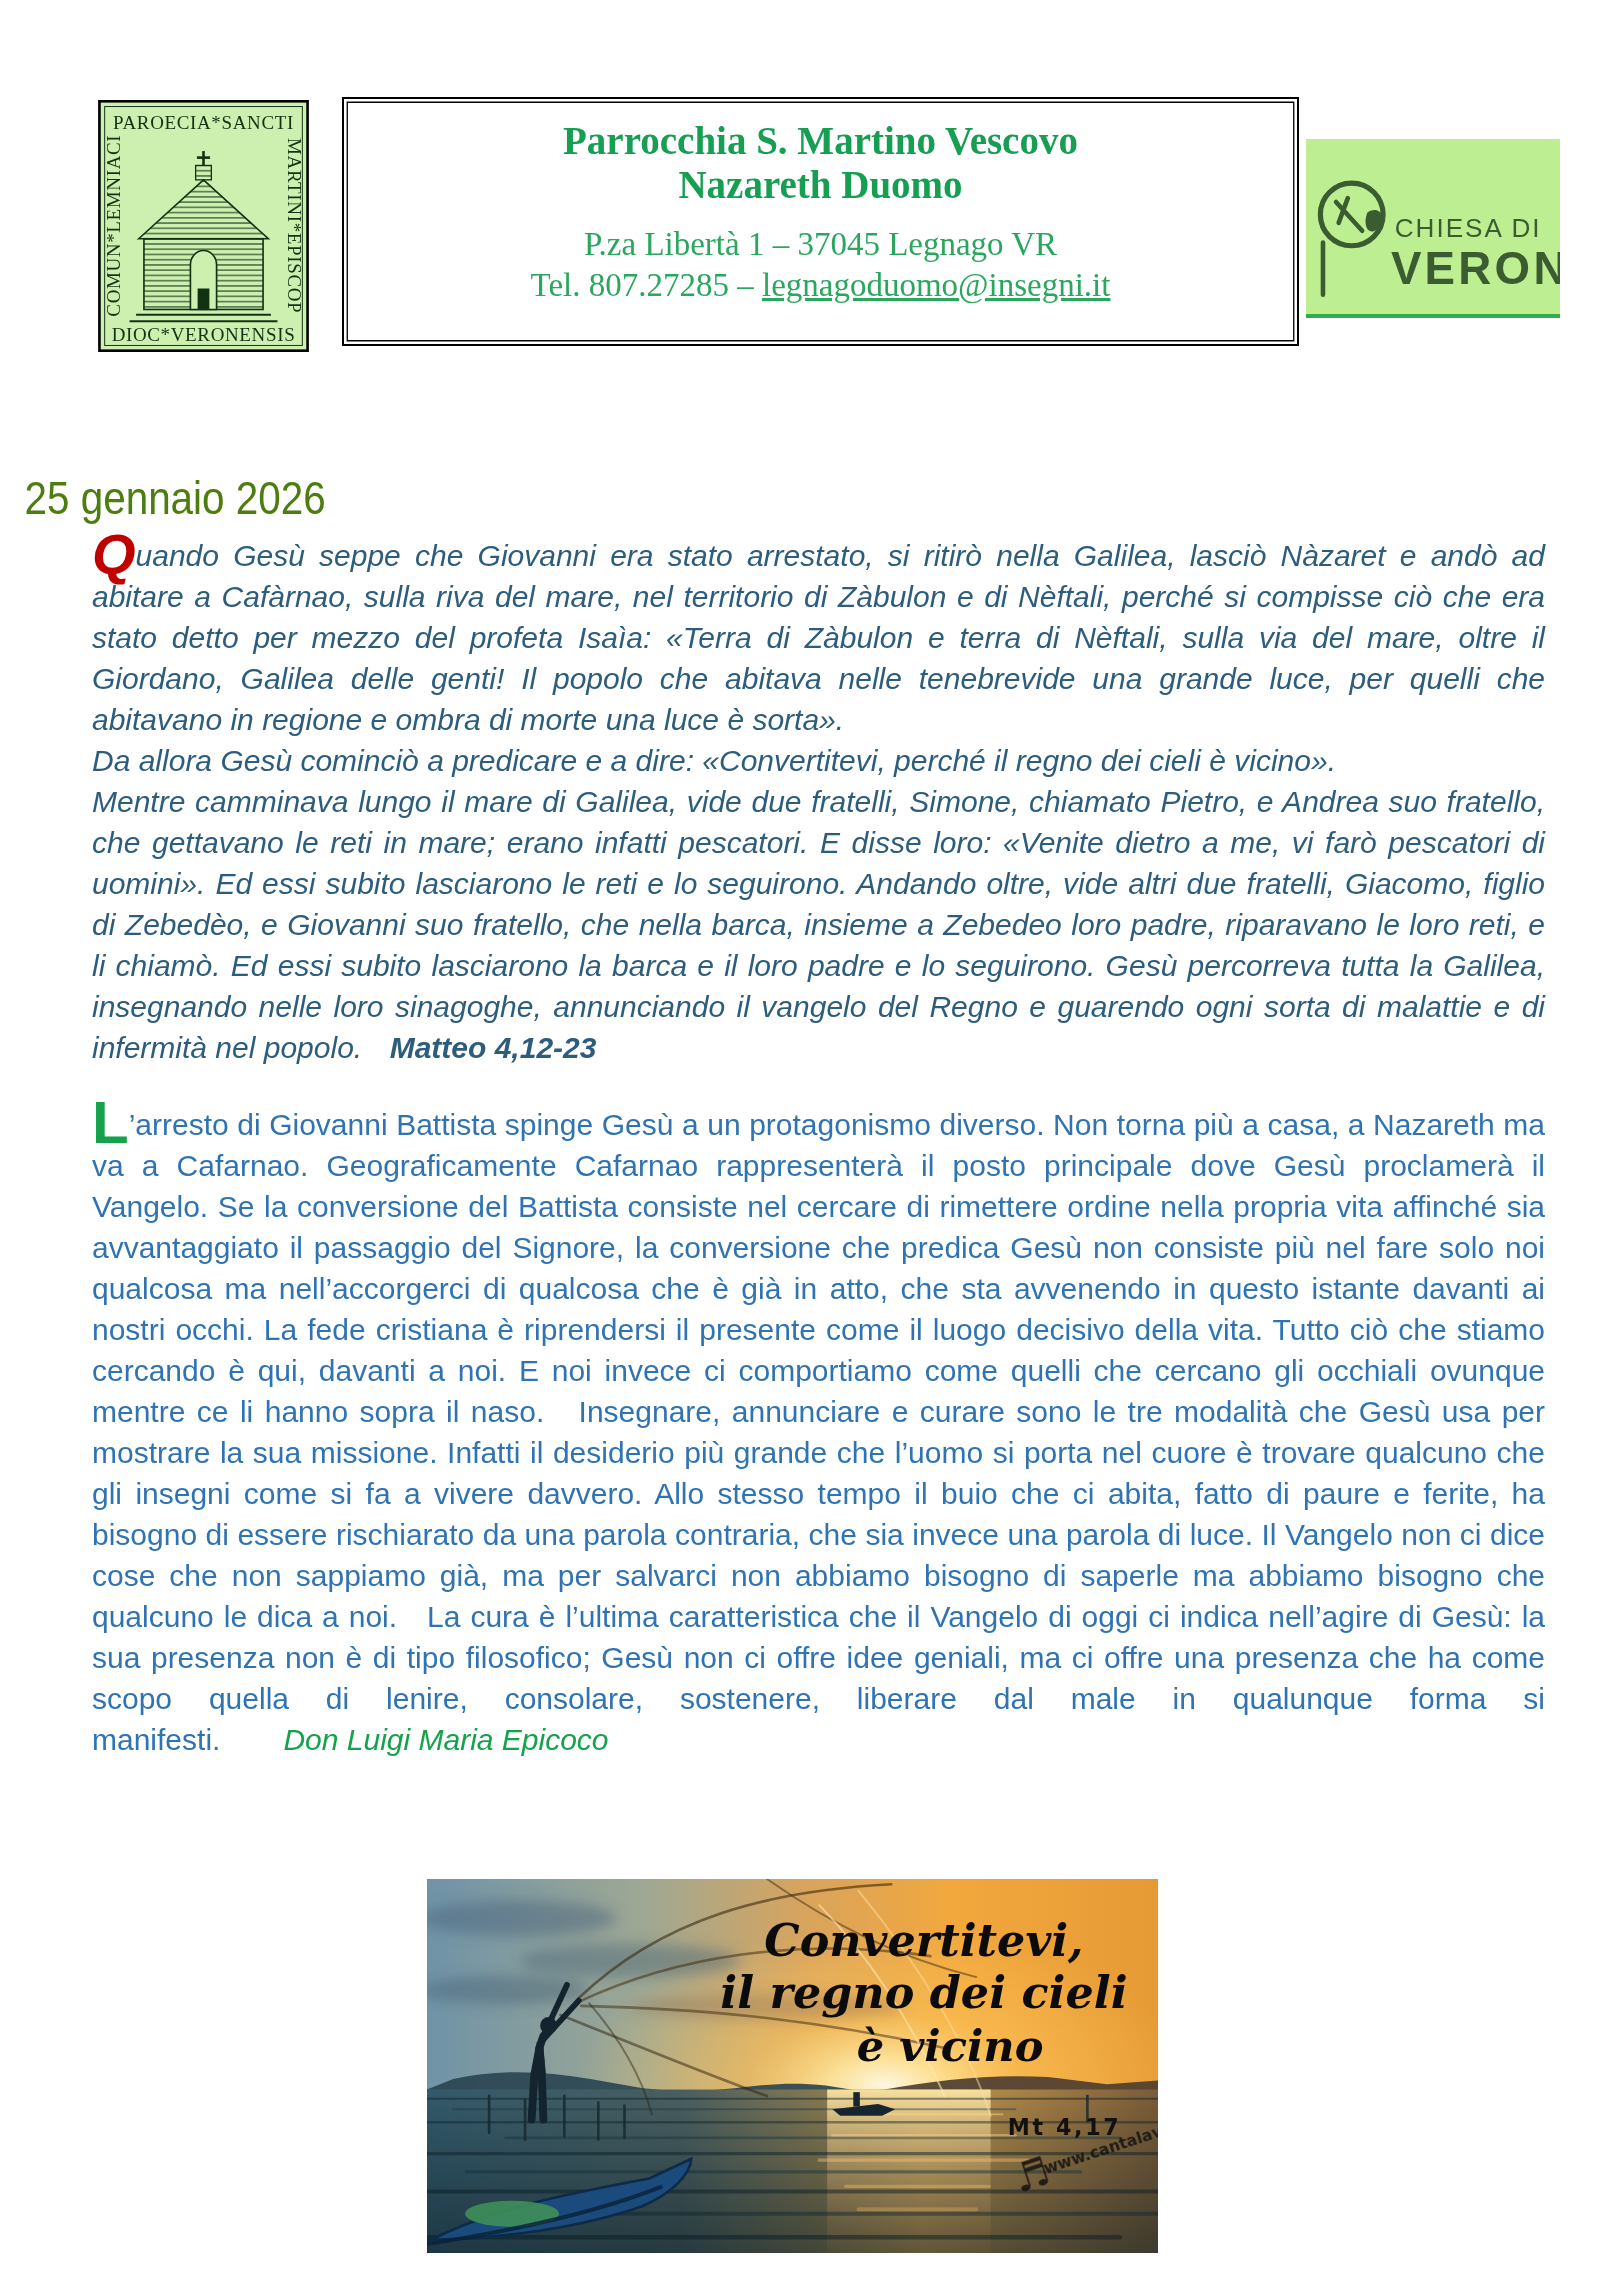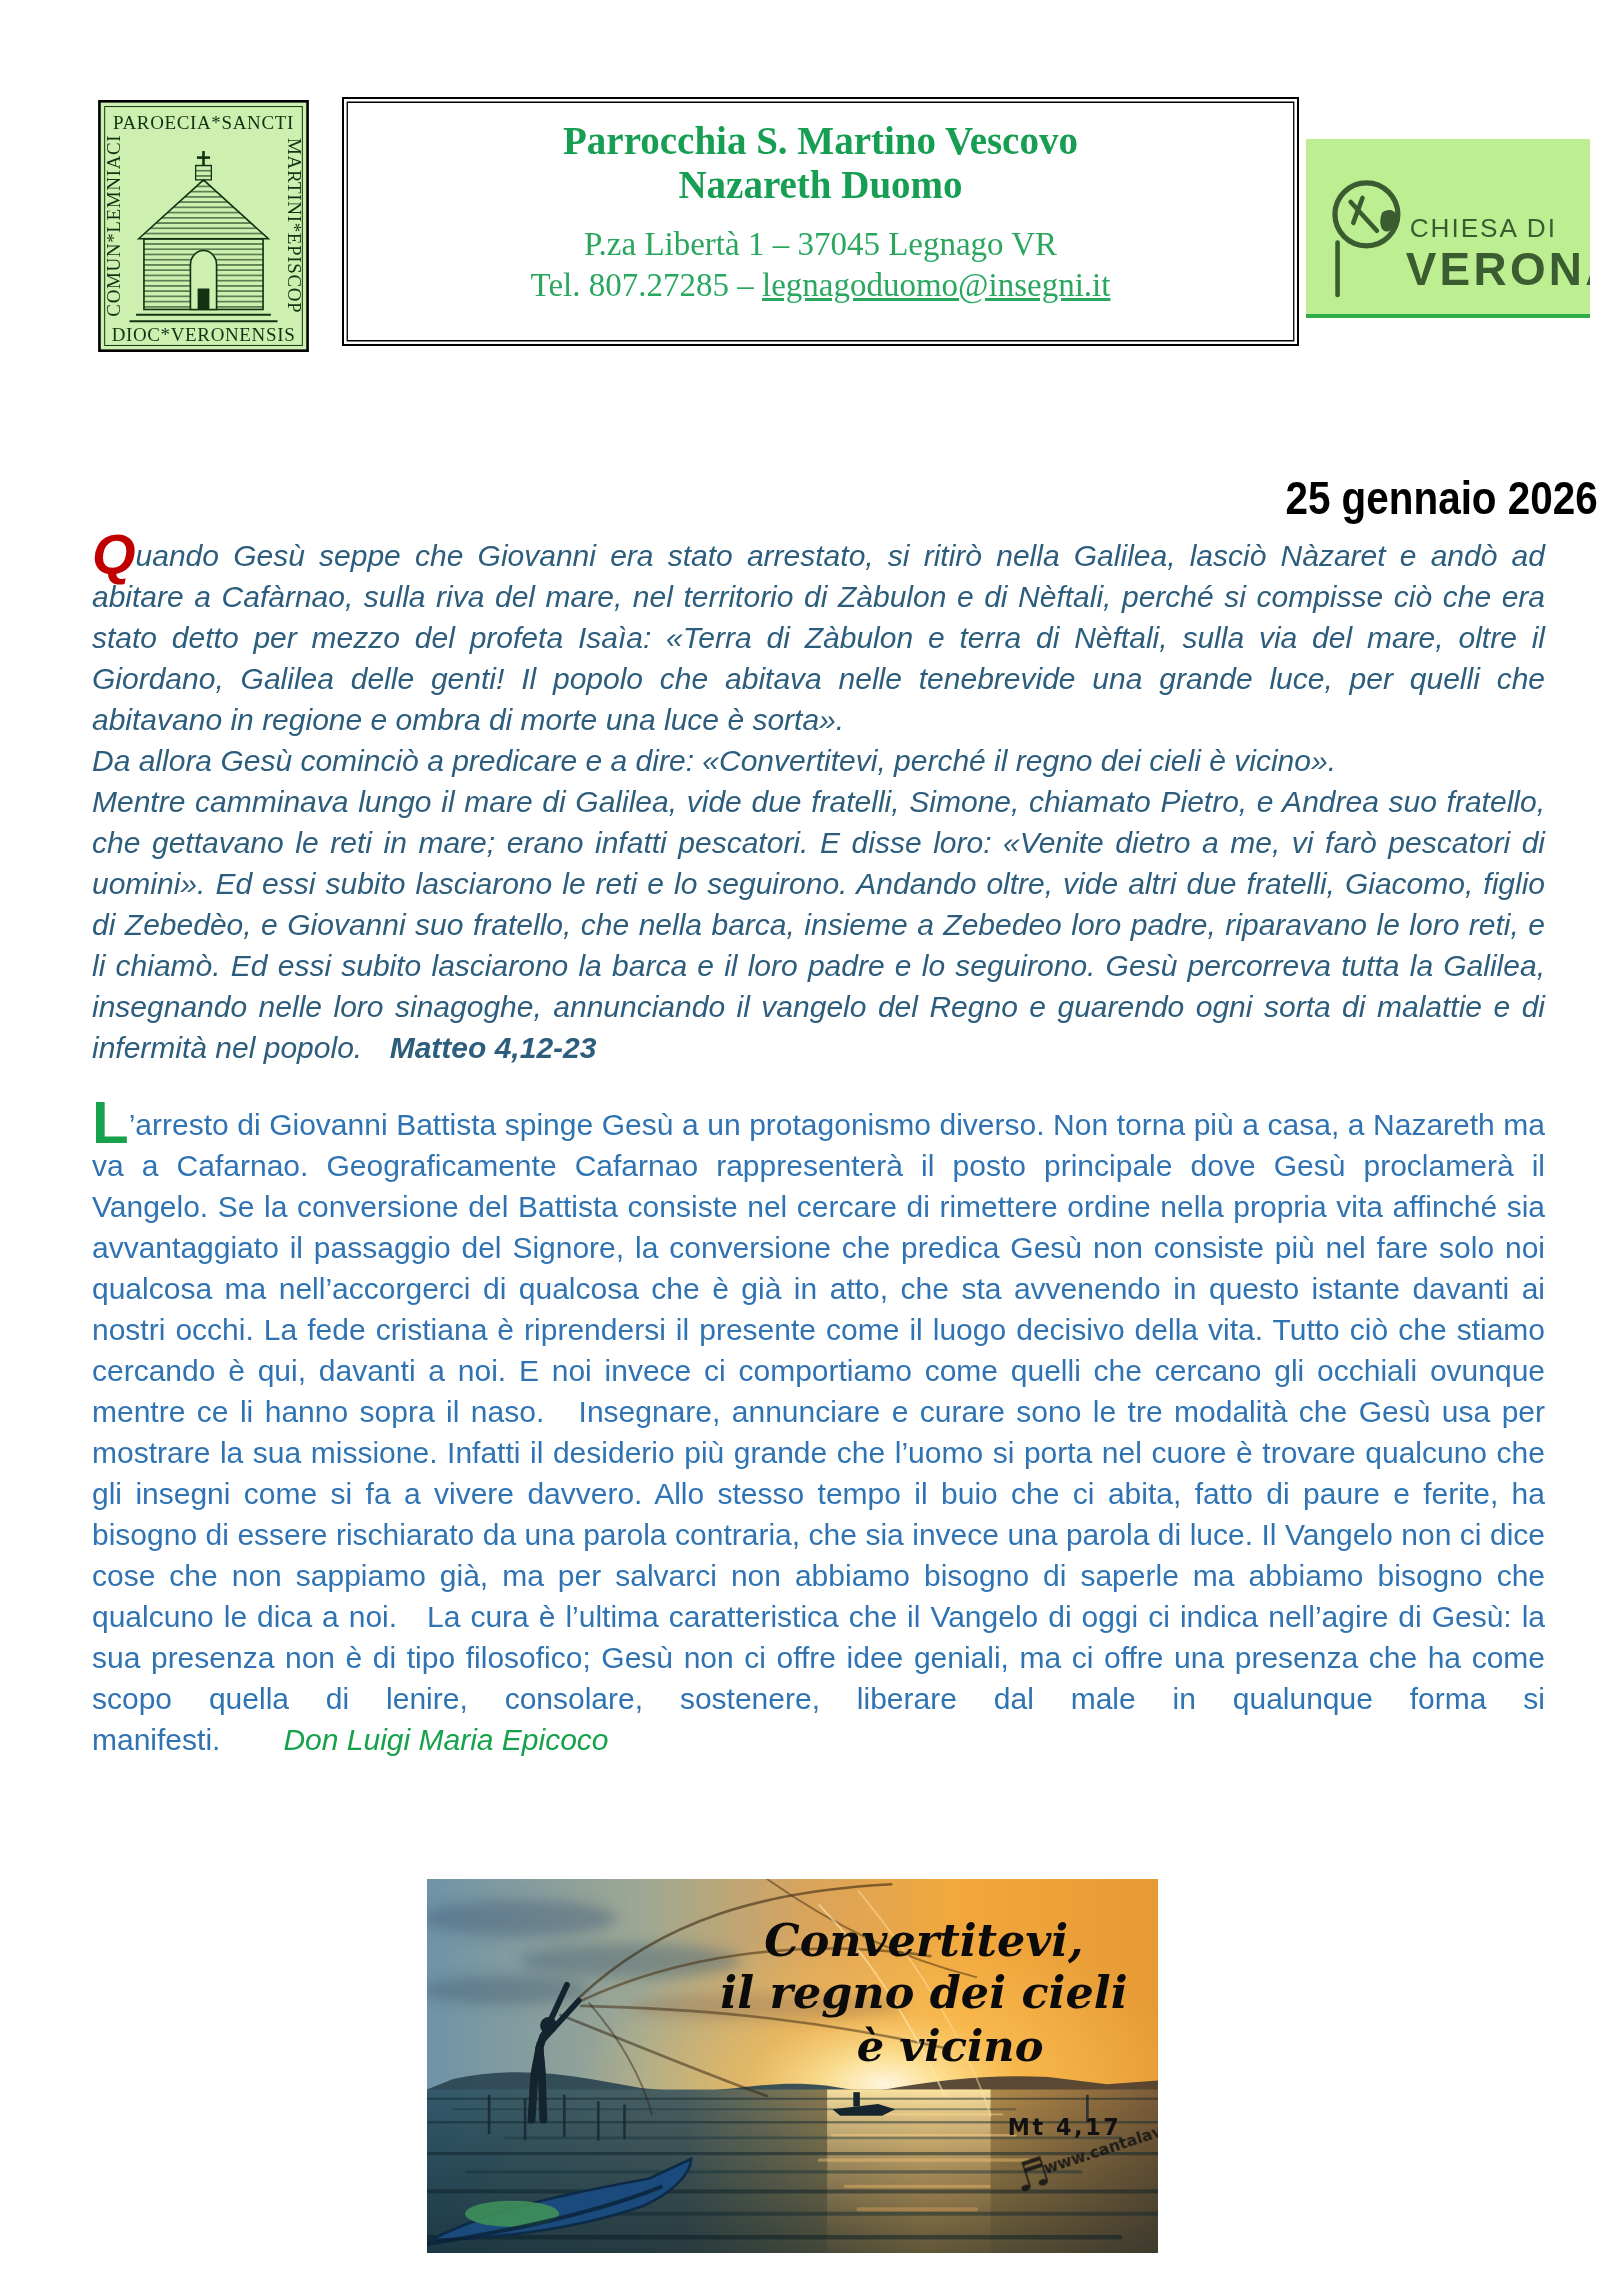--- a/index.html
+++ b/index.html
@@ -14,31 +14,31 @@
   .headerbox{position:absolute;left:342px;top:97px;width:957px;height:249px;
              border:2.6px solid #000;box-shadow:inset 0 0 0 2.6px #fff, inset 0 0 0 3.9px #000;
              box-sizing:border-box;text-align:center;}
   .hb-line1{margin-top:19.6px;font-size:39px;line-height:44px;font-weight:bold;color:#169e52;}
   .hb-line2{font-size:39px;line-height:44px;font-weight:bold;color:#169e52;}
   .hb-addr{margin-top:17px;font-size:33px;line-height:41px;color:#2aa75e;}
   .hb-tel{font-size:33px;line-height:41px;color:#2aa75e;}
   .hb-email{text-decoration:underline;}
 
   
-  .verona{position:absolute;left:1306px;top:139px;width:284px;height:179px;background:#bdee92;
+  .verona{position:absolute;left:1306px;top:139px;width:254px;height:179px;background:#bdee92;
           border-bottom:4.6px solid #2fae4a;box-sizing:border-box;}
   .verona svg{display:block;width:100%;height:100%;}
 
   
   .main-title{position:absolute;left:0;top:398px;width:100%;text-align:center;
               font-family:"Liberation Sans", sans-serif;font-weight:bold;color:#11a14b;
               font-size:65px;line-height:68px;white-space:nowrap;}
   .main-title .squeeze{display:inline-block;transform:scaleX(0.80);transform-origin:center;letter-spacing:0.7px;}
-  .sub-date{position:absolute;left:0;top:472px;width:100%;text-align:right;
-            font-family:"Liberation Sans", sans-serif;font-weight:bold;color:#000000;
+  .sub-date{position:absolute;left:0;top:472px;width:100%;text-align:left;
+            font-family:"Liberation Sans", sans-serif;font-weight:normal;color:#4d7c0f;
             font-size:47px;line-height:52px;white-space:nowrap;}
   .sub-date .squeeze{display:inline-block;transform:scaleX(0.86);transform-origin:center;}
 
   
   .gospel{position:absolute;left:92px;top:535px;width:1453px;
           font-family:"Liberation Sans", sans-serif;font-style:italic;
           font-size:30px;line-height:41px;color:#2d5d7d;}
   .gospel p{margin:0;text-align:justify;}
   .gospel p.nojust{text-align:left;}
   .initial-q{font-size:56px;font-weight:bold;font-style:italic;color:#c00000;

